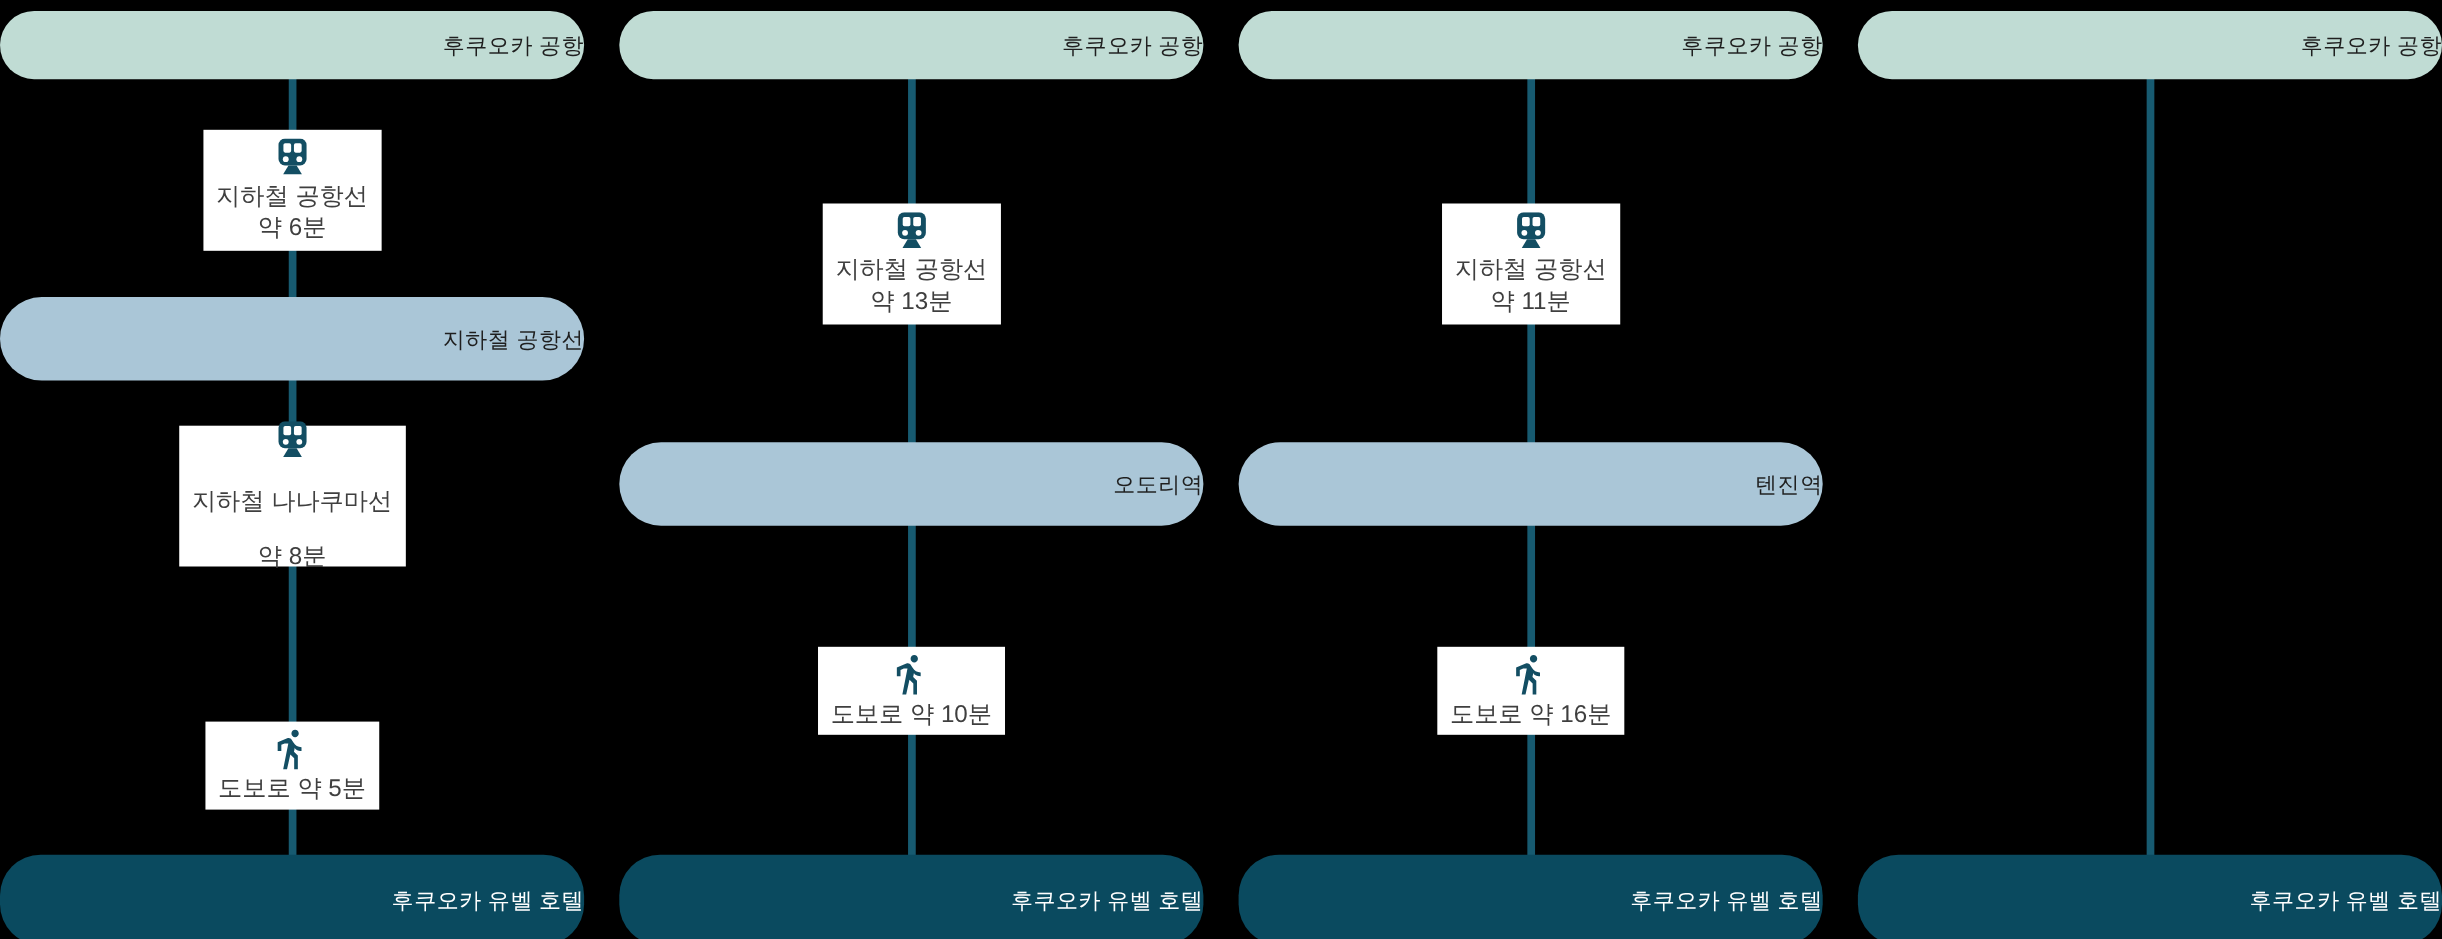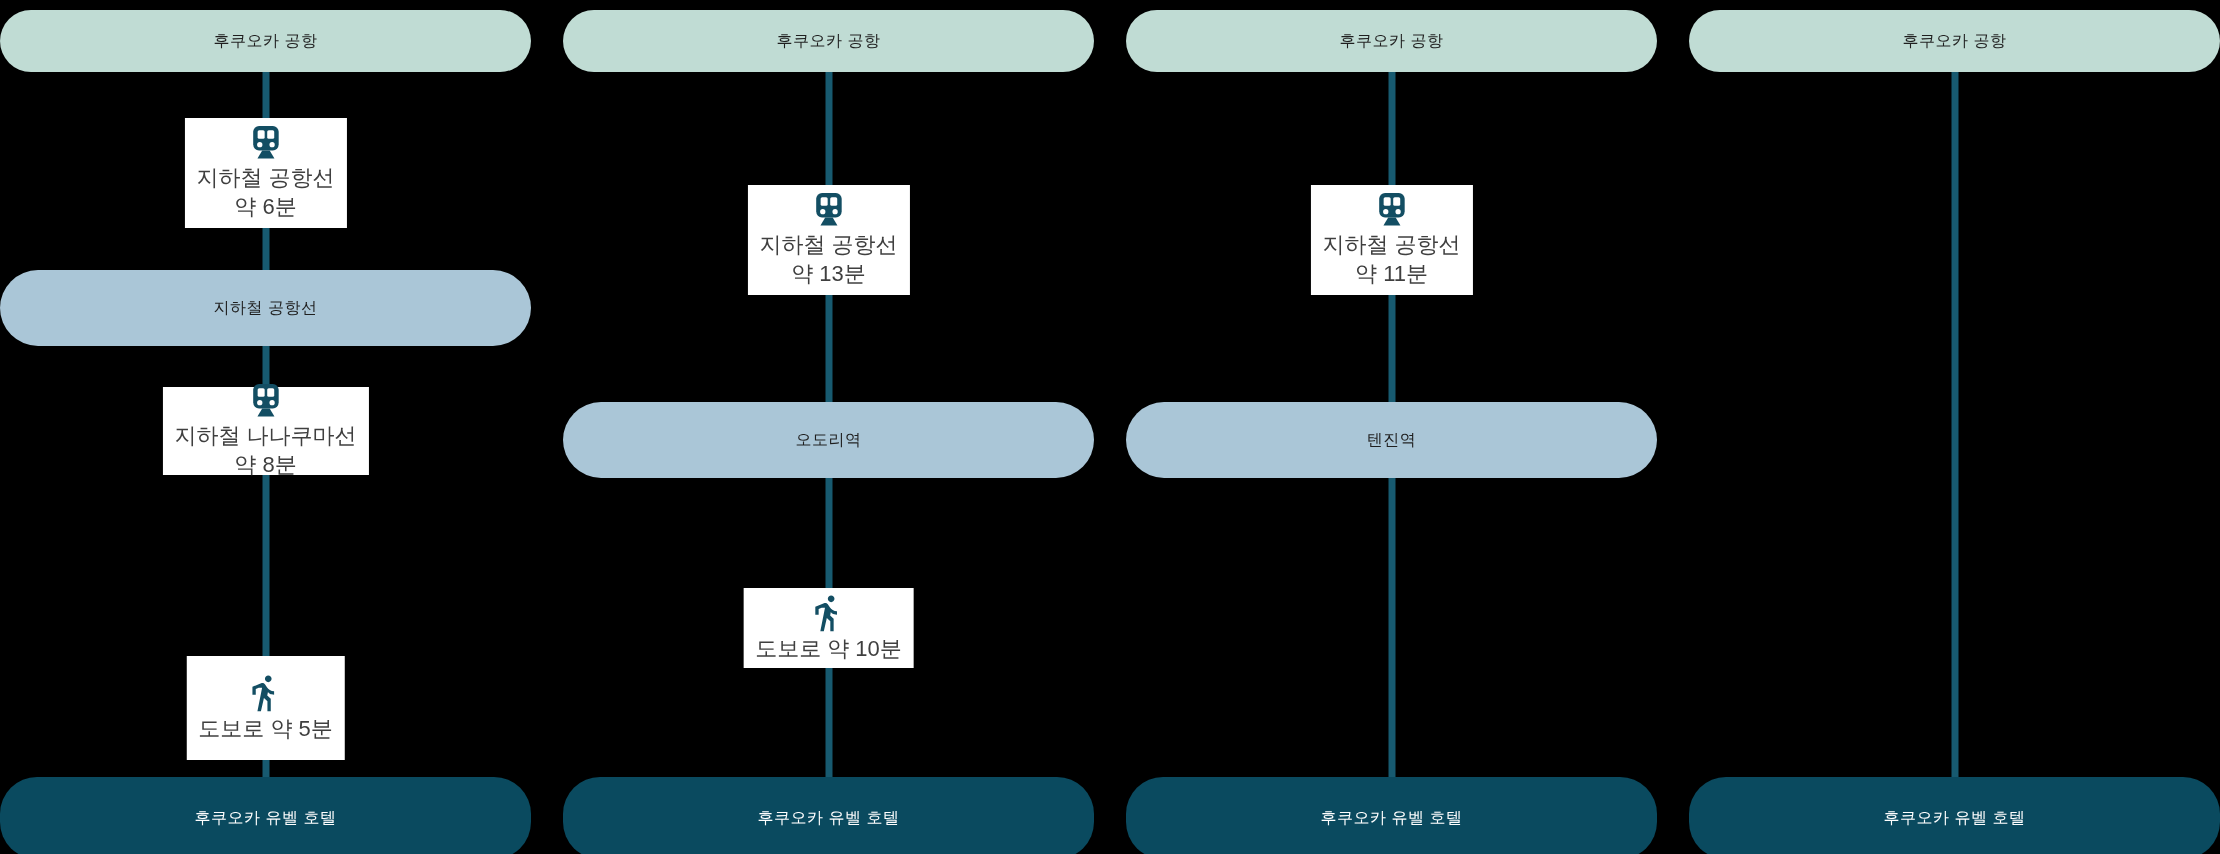--- a/index.html
+++ b/index.html
@@ -17,41 +17,41 @@
   .col4{left:1689px;}
 
   .vline{
     position:absolute;left:50%;transform:translateX(-50%);
     top:48px;bottom:50px;width:7px;
     background:#175a70;z-index:0;
   }
 
   .pill{
     position:absolute;left:0;right:0;z-index:2;
-    display:flex;align-items:center;justify-content:center;
-    color:#1f1f1f;font-size:16px;letter-spacing:0.5px;
+    display:flex;align-items:center;justify-content:flex-end;
+    color:#1f1f1f;font-size:20px;letter-spacing:0.5px;font-family:Liberation Serif, serif;
   }
   .origin-pill{top:10px;height:62px;border-radius:31px;background:#c0dcd4;}
   .station-pill{height:76px;border-radius:38px;background:#aac6d7;}
   .hotel-pill{top:777px;height:82px;border-radius:37px;background:#0a4a5f;color:#ffffff;}
 
   .stop-a1{top:270px;}
   .stop-b1{top:537px;}
   .stop-a2{top:402px;}
 
   .segbox{
     position:absolute;left:50%;transform:translateX(-50%);z-index:2;
     background:#ffffff;color:#3f3f3f;
     display:flex;flex-direction:column;align-items:center;justify-content:center;
     font-size:22px;line-height:29px;white-space:nowrap;
     padding:0 12px;
   }
   .seg-train-a1{top:118px;height:110px;}
-  .seg-train-b1{top:387px;height:88px;}
-  .seg-walk-c1{top:656px;height:104px;}
+  .seg-train-b1{top:387px;height:128px;gap:21px;}
+  .seg-walk-c1{top:656px;height:80px;}
   .seg-train-a23{top:185px;height:110px;}
   .seg-walk-c23{top:588px;height:80px;text-align:center;}
   .seg-car{top:387px;height:80px;}
 
   .icon{display:flex;align-items:center;justify-content:center;color:#134e63;}
   .icon svg{display:block;}
   .train-ic{margin-bottom:3px;}
   .walk-ic,.car-ic{margin-bottom:1px;}
 </style>
 </head>
@@ -158,20 +158,28 @@
           <circle cx="21.8" cy="17.6" r="2.5" fill="#fff"></circle>
           <polygon points="12.5,23 19.5,23 24,30.5 8,30.5"></polygon>
         </svg>
       </span>
       <span>지하철 공항선</span>
       <span>약 11분</span>
     </div>
     <div class="pill station-pill stop-a2">
       <span>텐진역</span>
     </div>
+    <div class="segbox seg-walk-c23">
+      <span class="icon walk-ic">
+        <svg width="40" height="40" viewBox="0 0 24 24" fill="currentColor">
+          <path d="M13.5 5.5c1.1 0 2-.9 2-2s-.9-2-2-2-2 .9-2 2 .9 2 2 2zM9.8 8.9 7 23h2.1l1.8-8 2.1 2v6h2v-7.5l-2.1-2 .6-3C12.8 12 14.8 13 17 13v-2c-1.9 0-3.5-1-4.3-2.4l-1-1.6c-.4-.6-1-1-1.7-1-.3 0-.5.1-.8.1L4 8.3V13h2V9.6l1.8-.7"></path>
+        </svg>
+      </span>
+      <span>도보로 약 16분</span>
+    </div>
     <div class="pill hotel-pill">
       <span>후쿠오카 유벨 호텔</span>
     </div>
   </section>
 
   <section class="col col4">
     <div class="vline"></div>
     <div class="pill origin-pill">
       <span>후쿠오카 공항</span>
     </div>

